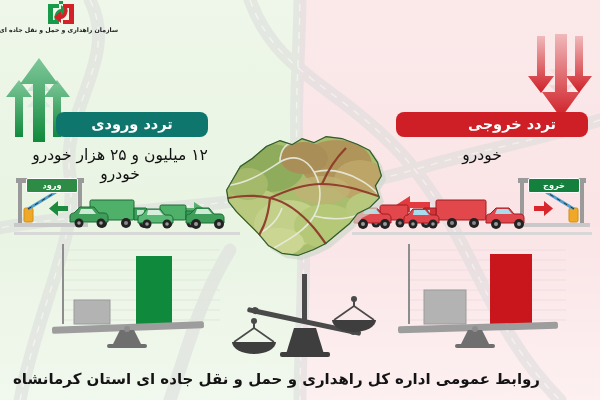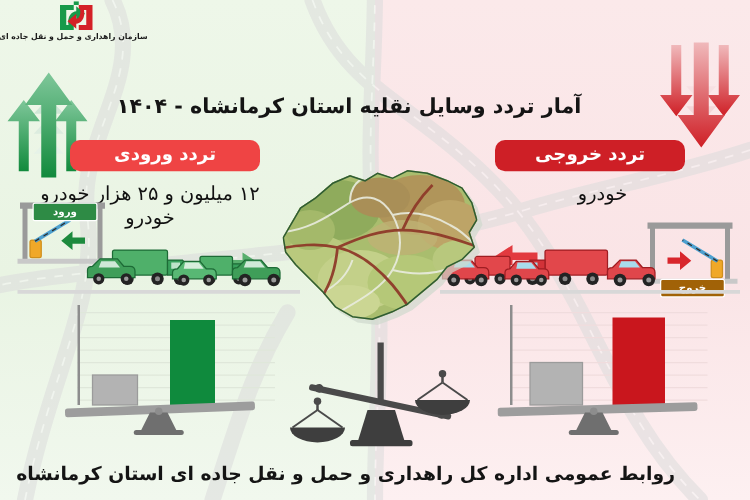--- a/index.html
+++ b/index.html
@@ -39,39 +39,39 @@
     text-align:center;font-size:16.5px;font-weight:bold;color:#141414;
     line-height:26px;white-space:nowrap;letter-spacing:-.2px;
   }
 
   
   .badge{
     position:absolute;height:25px;border-radius:8px;color:#fff;
     font-size:14.5px;font-weight:bold;line-height:25px;text-align:center;
     white-space:nowrap;letter-spacing:-.2px;
   }
-  .badge-in{left:56px;top:112px;width:152px;background:#ef4444;}
-  .badge-out{left:396px;top:112px;width:152px;background:#ce1f26;}
+  .badge-in{left:56px;top:112px;width:152px;background:#0f766e;}
+  .badge-out{left:396px;top:112px;width:152px;background:#ce1f26;padding-left:40px;}
 
   
   .bignum{position:absolute;text-align:center;font-weight:normal;
     font-size:15.5px;line-height:19px;white-space:nowrap;letter-spacing:-.2px;}
   .bignum-in{left:6px;top:146px;width:228px;color:#111;}
   .bignum-out{left:368px;top:146px;width:228px;color:#111;}
   .bignum .l2{display:block;}
 
   
   .gate{position:absolute;width:78px;height:58px;}
-  .gate-in{left:12px;top:160px;}
+  .gate-in{left:12px;top:176px;}
   .gate-out{left:514px;top:176px;}
   .gate-sign{position:absolute;left:14px;top:2px;width:50px;height:13px;
     border-radius:2px;color:#fff;font-size:8.2px;font-weight:bold;
     line-height:13px;text-align:center;border:1.2px solid #fff;}
   .sign-in{background:#2e8b45;}
-  .sign-out{background:#a16207;margin-top:45px;}
+  .sign-out{background:#15803d;}
 
   
   .cars-in{position:absolute;left:68px;top:192px;width:166px;height:46px;}
   .cars-out{position:absolute;left:352px;top:192px;width:176px;height:46px;}
   .road-line-l{position:absolute;left:14px;top:232px;width:226px;height:3px;background:#d8d8d8;}
   .road-line-r{position:absolute;left:352px;top:232px;width:240px;height:3px;background:#d8d8d8;}
 
   
   .map{position:absolute;left:218px;top:128px;width:170px;height:135px;}
 
@@ -156,21 +156,20 @@
       </linearGradient>
     </defs>
     <path d="M37 72 l12 -13 h-6 l-6 7 l-6 -7 h-6 z" fill="#f3d6d8"></path>
     <path d="M37 56 l12 -13 h-6 l-6 7 l-6 -7 h-6 z" fill="#f7e0e2"></path>
     <path d="M37 40 l12 -13 h-6 l-6 7 l-6 -7 h-6 z" fill="#fae9ea"></path>
     <path d="M13 10 v40 h-9 l13 17 l13 -17 h-9 v-40 z" fill="url(#gDn)"></path>
     <path d="M51 10 v40 h-9 l13 17 l13 -17 h-9 v-40 z" fill="url(#gDn)"></path>
     <path d="M31 8 v58 h-13 l19 26 l19 -26 h-13 v-58 z" fill="url(#gDn)"></path>
   </svg>
 
-  <div class="main-title">آمار تردد وسایل نقلیه استان کرمانشاه - ۱۴۰۴</div>
 
   <div class="badge badge-in">تردد ورودی</div>
   <div class="badge badge-out">تردد خروجی</div>
 
   <div class="bignum bignum-in">
     <span>۱۲ میلیون و ۲۵ هزار خودرو</span>
     <span class="l2">خودرو</span>
   </div>
   <div class="bignum bignum-out">
     <span class="l2">خودرو</span>

